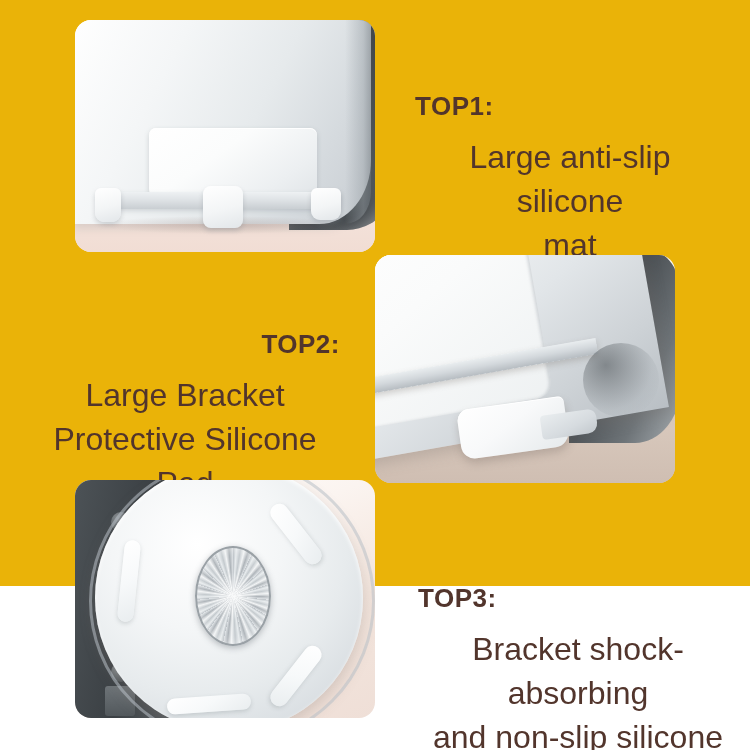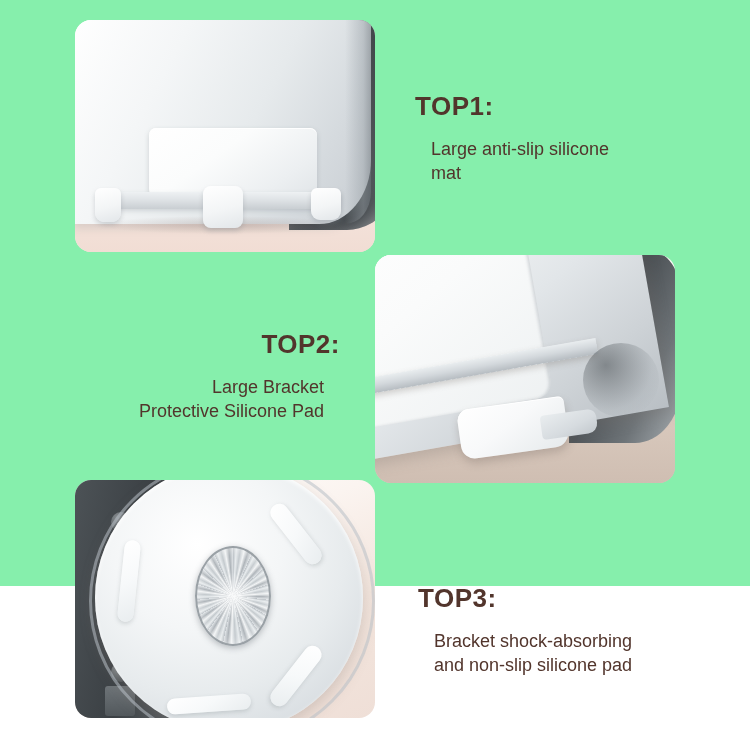--- a/index.html
+++ b/index.html
@@ -10,21 +10,21 @@
     width: 750px;
     height: 750px;
     background: #ffffff;
     font-family: "Liberation Sans", sans-serif;
     overflow: hidden;
   }
   .canvas {
     position: relative;
     width: 750px;
     height: 586px;
-    background: #86efac;
+    background: #eab308;
   }
 
   
   .photo {
     position: absolute;
     overflow: hidden;
     border-radius: 16px;
   }
   .photo .scene {
     position: absolute;
@@ -38,25 +38,26 @@
   .top-label {
     color: #52352c;
     font-size: 26px;
     font-weight: bold;
     letter-spacing: 0.5px;
     line-height: 1.1;
     margin: 0 0 14px 0;
   }
   .desc {
     color: #52352c;
-    font-size: 18px;
+    font-size: 32px;
     font-weight: normal;
     line-height: 1.38;
-    margin: 16px;
+    margin: 3px;
     white-space: pre-line;
+    text-align: center;
   }
   .align-right { text-align: right; }
   .align-left  { text-align: left;  }
 
   
   #panel-1 {
     left: 75px; top: 20px;
     width: 300px; height: 232px;
     background: linear-gradient(160deg, #ffffff 0%, #fdfaf8 42%, #f5e6df 70%, #f0ded6 100%);
   }

